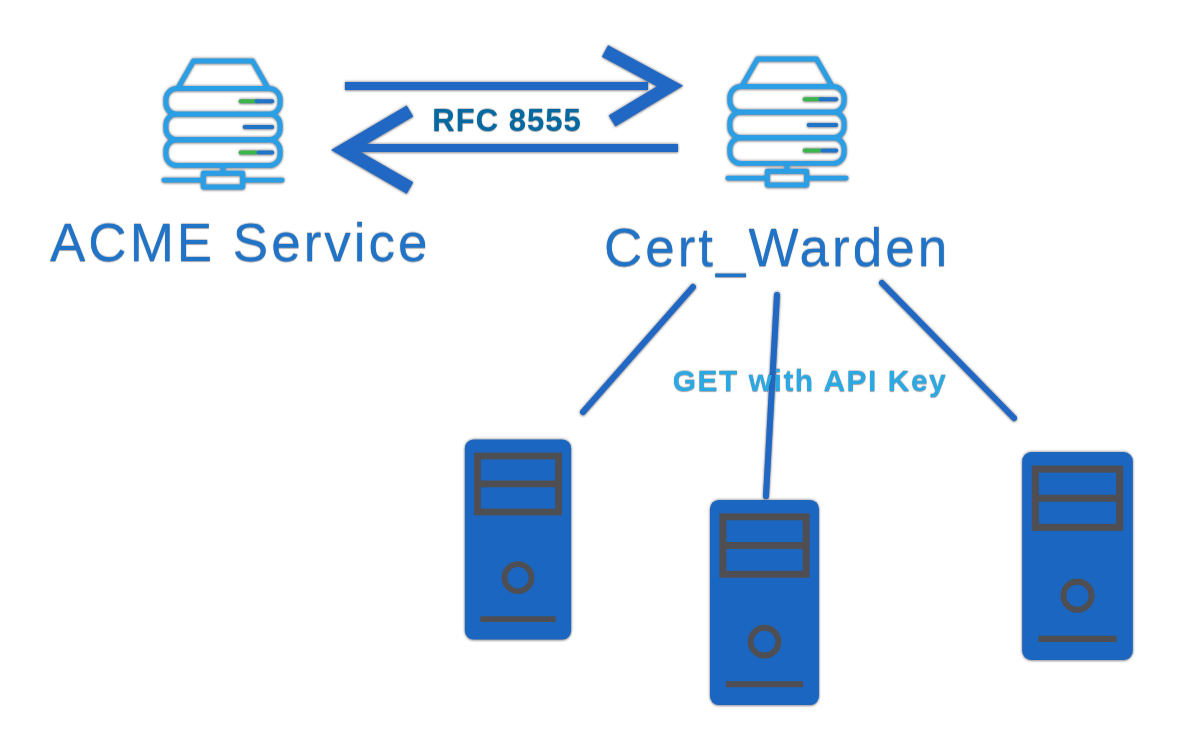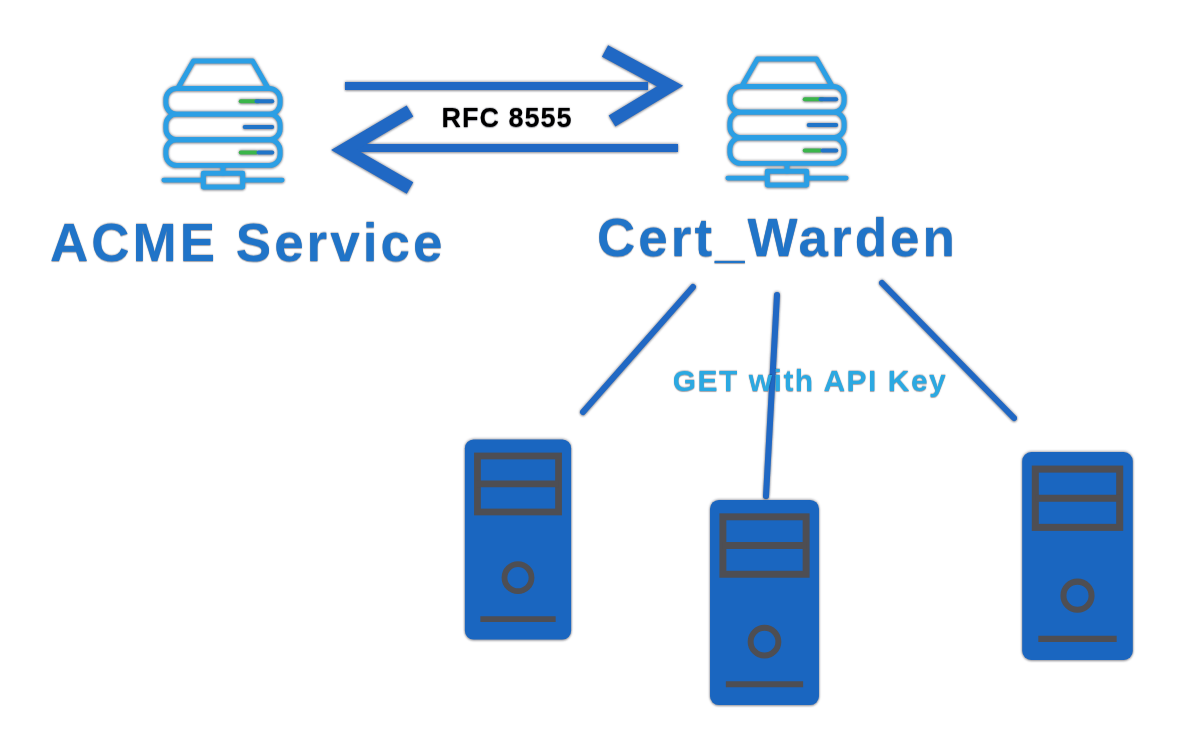--- a/index.html
+++ b/index.html
@@ -20,30 +20,30 @@
   }
   .label {
     position: absolute;
     text-align: center;
     white-space: nowrap;
     text-shadow: 0 1px 1px rgba(28,28,42,0.40), 0 -1px 1px rgba(28,28,42,0.25);
     user-select: none;
   }
   .node-title {
     font-size: 53px;
-    font-weight: 700;
+    font-weight: 400;
     letter-spacing: 3px;
     color: #2074C8;
     line-height: 1;
   }
   .edge-label {
     font-weight: 700;
     line-height: 1;
   }
-  .rfc-label   { font-size: 27px; color: #000000; letter-spacing: 1px; }
+  .rfc-label   { font-size: 31px; color: #0369a1; letter-spacing: 1px; }
   .api-label   { font-size: 30px; color: #2BA9E2; letter-spacing: 1.5px; }
 
   svg { display: block; }
 </style>
 </head>
 <body>
 
 <div class="canvas">
 
   <svg class="abs halo" style="left:0; top:0;" width="1200" height="750" viewBox="0 0 1200 750">
@@ -91,21 +91,21 @@
       <path stroke="#2074C8" d="M102 101 H116"></path>
     </g>
     <path d="M66 114 V122"></path>
     <rect x="46" y="122" width="40" height="14"></rect>
     <path d="M6 129 H46"></path>
     <path d="M86 129 H126"></path>
   </svg>
 
   <div class="label node-title" style="left:50px; top:216px; width:380px;">ACME Service</div>
 
-  <div class="label node-title" style="left:597px; top:211px; width:360px;">Cert_Warden</div>
+  <div class="label node-title" style="left:597px; top:221px; width:360px;">Cert_Warden</div>
 
   <div class="label edge-label rfc-label" style="left:407px; top:105px; width:200px;">RFC 8555</div>
 
   <div class="label edge-label api-label" style="left:660px; top:366px; width:300px;">GET with API Key</div>
 
   <svg class="abs halo" style="left:462px; top:433px;" width="112" height="213" viewBox="0 0 116 213">
     <rect x="3" y="3" width="110" height="207" rx="9" fill="#1A66C0"></rect>
     <g fill="none" stroke="#4E4E53">
       <rect x="16" y="20" width="84" height="58" stroke-width="7"></rect>
       <line x1="16" y1="49" x2="100" y2="49" stroke-width="7"></line>

